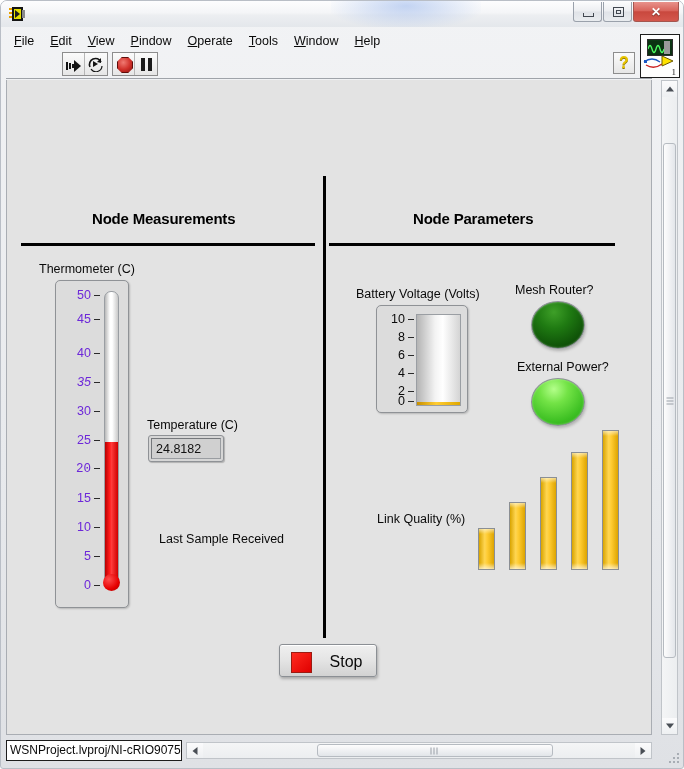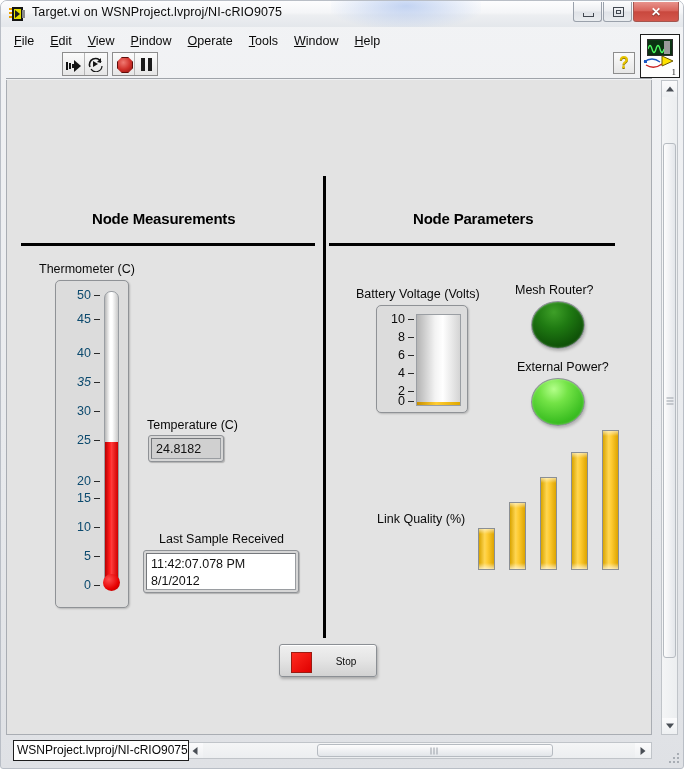--- a/index.html
+++ b/index.html
@@ -305,21 +305,21 @@
   }
   .thermo-ticks {
     position: absolute;
     left: 0; top: 0;
     width: 46px; height: 100%;
   }
   .thermo-tick {
     position: absolute;
     right: 2px;
     font-size: 12.5px;
-    color: #0c4a6e;
+    color: #6d28d9;
     transform: translateY(-50%);
     white-space: nowrap;
   }
   .thermo-tick i {
     display: inline-block;
     width: 6px; height: 1px;
     background: #2a2a2a;
     vertical-align: middle;
     margin-left: 3px;
     font-style: normal;
@@ -436,21 +436,21 @@
     position: absolute;
     left: 11px; top: 7px;
     width: 19px; height: 19px;
     background: linear-gradient(to bottom right, #ff2b20, #e00000);
     border: 1px solid #9b1b12;
   }
   .stop-label {
     position: absolute;
     left: 34px; top: 0;
     width: 64px; height: 100%;
-    font-size: 10px;
+    font-size: 16px;
     color: #0a0a0a;
     text-align: center;
     line-height: 33px;
   }
 
   
   #vscroll {
     position: absolute;
     right: 6px; top: 80px;
     width: 17px; height: 655px;
@@ -559,21 +559,20 @@
   .hsb-grip span:nth-child(3) { left: 6px; }
 
   
   #statusbar {
     position: absolute;
     left: 6px; bottom: 8px;
     width: 176px; height: 21px;
     border: 1px solid #1d1d1d;
     background: #ffffff;
     box-sizing: border-box;
-    margin-left: 7px;
   }
   #statusbar .txt {
     position: absolute;
     left: 3px; top: 2px;
     font-size: 12px;
     color: #0a0a0a;
     white-space: nowrap;
   }
   .resize-grip {
     position: absolute;
@@ -600,21 +599,20 @@
         <rect x="0" y="2" width="4" height="2" fill="#e8a000"></rect>
         <rect x="0" y="6" width="4" height="2" fill="#e8a000"></rect>
         <rect x="0" y="10" width="4" height="2" fill="#e8a000"></rect>
         <rect x="3" y="1" width="11" height="14" fill="#151515"></rect>
         <rect x="5" y="3" width="7" height="10" fill="#e5e000"></rect>
         <path d="M6 4 L11 8 L6 12 Z" fill="#1c1c1c"></path>
         <rect x="13" y="4" width="3" height="8" fill="#8a8a8a"></rect>
       </svg>
     </div>
 
-    <div class="title-text">Target.vi on WSNProject.lvproj/NI-cRIO9075</div>
 
     <div class="winbtns">
       <div class="winbtn min">
         <div class="min-glyph"></div>
       </div>
       <div class="winbtn max">
         <div class="max-glyph"></div>
       </div>
       <div class="winbtn close">
         <div class="mark">✕</div>
@@ -706,45 +704,39 @@
     <div class="lbl" style="left:32px; top:182px;">Thermometer (C)</div>
 
     <div class="thermo-frame" style="left:48px; top:200px; width:74px; height:328px;">
       <div class="thermo-ticks">
         <div class="thermo-tick" style="top:14px;">50<i></i></div>
         <div class="thermo-tick" style="top:38px;">45<i></i></div>
         <div class="thermo-tick" style="top:72px;">40<i></i></div>
         <div class="thermo-tick" style="top:101px;font-style:italic;">35<i></i></div>
         <div class="thermo-tick" style="top:130px;">30<i></i></div>
         <div class="thermo-tick" style="top:159px;">25<i></i></div>
-        <div class="thermo-tick" style="top:200px;">20<i></i></div>
+        <div class="thermo-tick" style="top:188px;font-family:Liberation Mono, monospace;">20<i></i></div>
         <div class="thermo-tick" style="top:217px;">15<i></i></div>
         <div class="thermo-tick" style="top:246px;">10<i></i></div>
         <div class="thermo-tick" style="top:275px;">5<i></i></div>
         <div class="thermo-tick" style="top:304px;">0<i></i></div>
       </div>
 
       <div class="thermo-tube" style="left:48px; top:10px; width:15px; height:298px;">
         <div class="thermo-fill" id="thermo-fill" style="height: 146px; background: linear-gradient(to right, rgb(182, 0, 0) 0%, rgb(255, 26, 26) 35%, rgb(255, 59, 59) 50%, rgb(207, 0, 0) 100%);"></div>
       </div>
       <div class="thermo-bulb" style="left:47px; top:293px; width:17px; height:17px;"></div>
     </div>
 
     <div class="lbl" style="left:140px; top:338px;">Temperature (C)</div>
     <div class="indic" style="left:141px; top:355px; width:76px; height:27px;">
       <div class="indic-inner">24.8182</div>
     </div>
 
     <div class="lbl" style="left:152px; top:452px;">Last Sample Received</div>
-    <div class="indic" style="left:136px; top:470px; width:156px; height:43px;">
-      <div class="indic-inner white">
-        <div>11:42:07.078 PM</div>
-        <div>8/1/2012</div>
-      </div>
-    </div>
 
     <div class="lbl" style="left:349px; top:207px;">Battery Voltage (Volts)</div>
     <div class="tank-frame" style="left:369px; top:225px; width:92px; height:108px;">
       <div class="tank-ticks">
         <div class="tank-tick" style="top:13px;">10<i></i></div>
         <div class="tank-tick" style="top:31px;">8<i></i></div>
         <div class="tank-tick" style="top:49px;">6<i></i></div>
         <div class="tank-tick" style="top:67px;">4<i></i></div>
         <div class="tank-tick" style="top:85px;">2<i></i></div>
         <div class="tank-tick" style="top:95px;">0<i></i></div>

